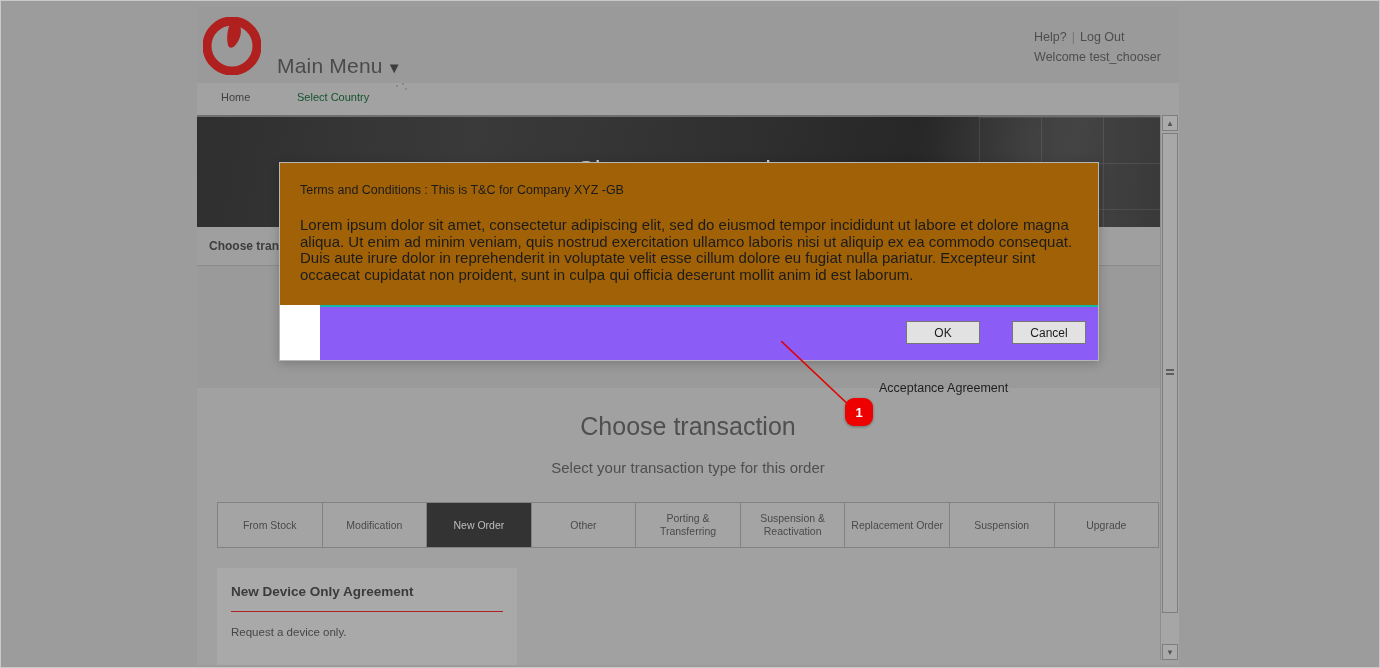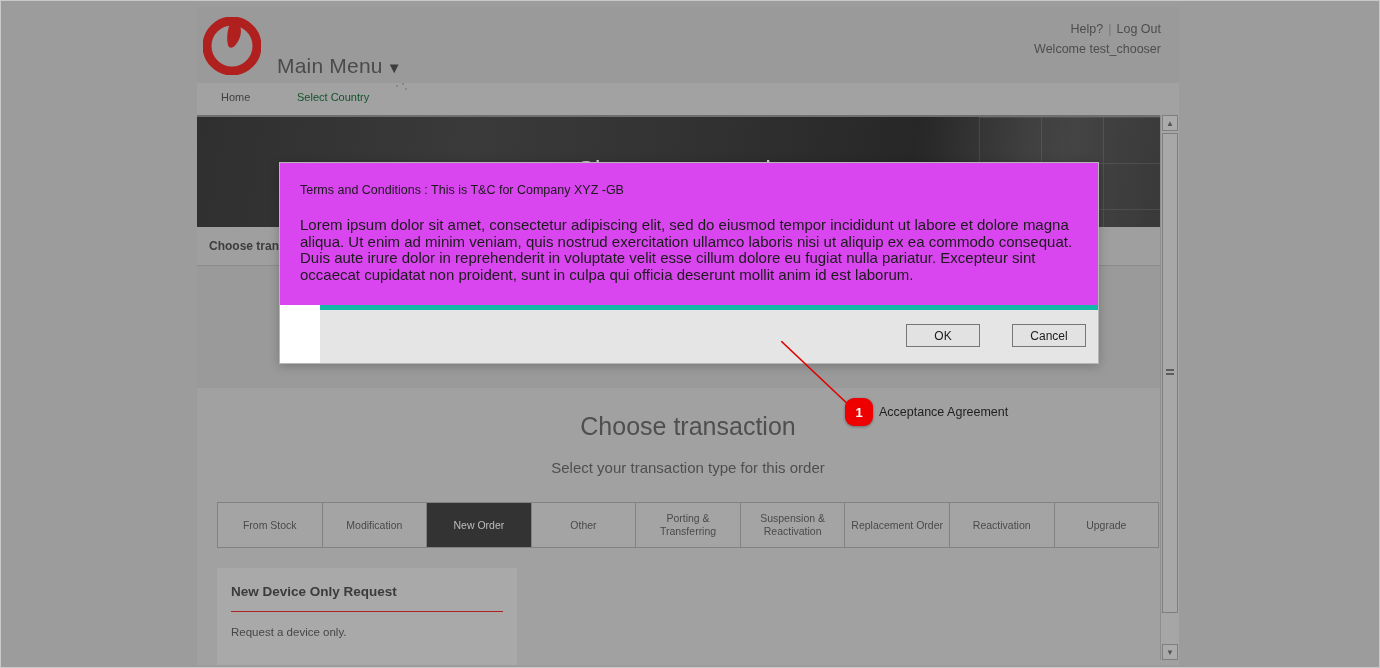--- a/index.html
+++ b/index.html
@@ -53,22 +53,21 @@
     letter-spacing: .2px;
   }
   .mm-caret {
     font-size: 15px;
     color: #3d3d3d;
     margin-left: 4px;
   }
   .hdr-right {
     position: absolute;
     right: 18px;
-    top: 12px;
-    text-align: right;
+    top: 20px;
     font-size: 12.5px;
     color: #4d4d4d;
     line-height: 20px;
   }
   .hdr-right .sep { color: #767676; margin: 0 5px; }
   .hdr-right a { color: #4d4d4d; text-decoration: none; }
 
   
   .navbar {
     position: relative;
@@ -305,37 +304,37 @@
     left: 278px;
     top: 161px;
     width: 820px;
     background: #ffffff;
     border: 1px solid #b6b6b6;
     box-sizing: border-box;
     box-shadow: 0 2px 10px rgba(0,0,0,.22);
   }
   .dlg-body {
     padding: 20px 20px 22px 20px;
-    background: #d946ef;
+    background: #a16207;
   }
   .dlg-head {
     font-size: 12.5px;
     color: #1b1b1b;
     margin: 0 0 20px 0;
   }
   .dlg-para {
     font-size: 15px;
     color: #1b1b1b;
     line-height: 16.5px;
     margin: 0;
     text-align: left;
   }
   .dlg-foot {
-    background: #e5e5e5;
-    border-top: 5px solid #14b8a6;
+    background: #8b5cf6;
+    border-top: 2px solid #14b8a6;
     height: 53px;
     position: relative;
     margin-left: 40px;
   }
   .dlg-btn {
     position: absolute;
     top: 14px;
     height: 23px;
     width: 74px;
     background: #e2e2e2;
@@ -371,21 +370,21 @@
     font-size: 13px;
     font-weight: bold;
     display: flex;
     align-items: center;
     justify-content: center;
     box-shadow: 0 1px 3px rgba(0,0,0,.35);
   }
   .badge-label {
     position: absolute;
     left: 878px;
-    top: 404px;
+    top: 380px;
     font-size: 12.5px;
     color: #1f1f1f;
   }
 </style>
 </head>
 <body>
 
 <div id="screen">
 
   <div id="app">
@@ -432,26 +431,26 @@
       <h2 class="panel-h2">Select your transaction type for this order</h2>
 
       <div class="tabs">
         <div class="tab">From Stock</div>
         <div class="tab">Modification</div>
         <div class="tab active">New Order</div>
         <div class="tab">Other</div>
         <div class="tab">Porting &amp; Transferring</div>
         <div class="tab">Suspension &amp; Reactivation</div>
         <div class="tab">Replacement Order</div>
-        <div class="tab">Reactivation</div>
+        <div class="tab">Suspension</div>
         <div class="tab">Upgrade</div>
       </div>
 
       <div class="card">
-        <div class="card-title">New Device Only Request</div>
+        <div class="card-title">New Device Only Agreement</div>
         <div class="card-rule"></div>
         <div class="card-body">Request a device only.</div>
       </div>
     </div>
 
     <div class="vscroll">
       <div class="vs-btn vs-up">▲</div>
       <div class="vs-thumb">
         <div class="vs-grip"></div>
       </div>

